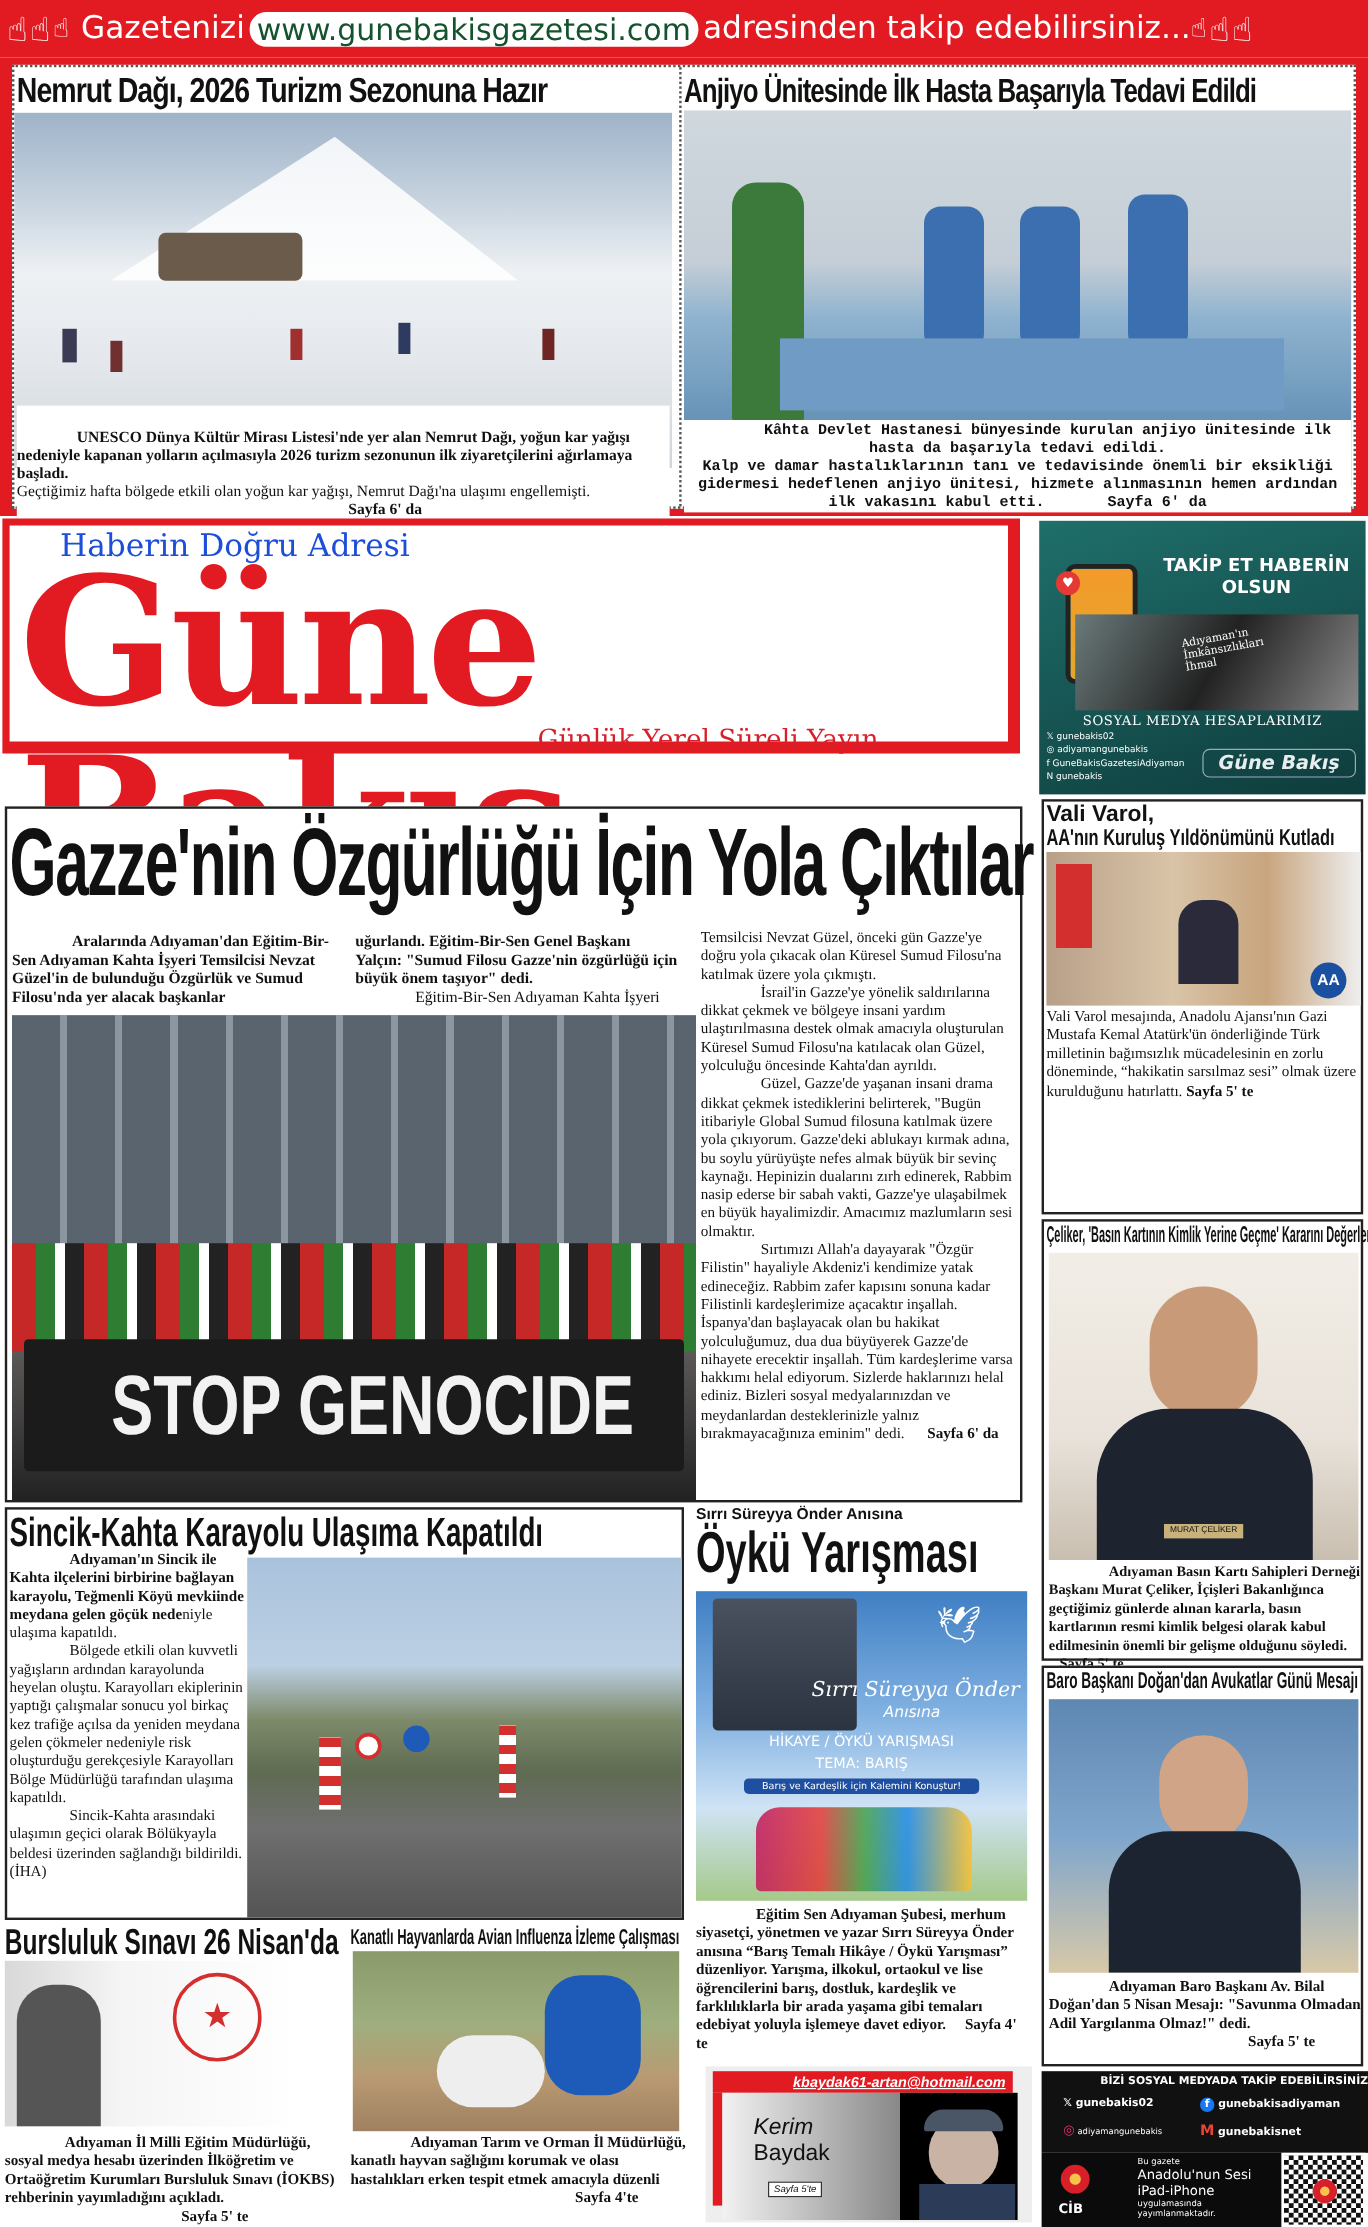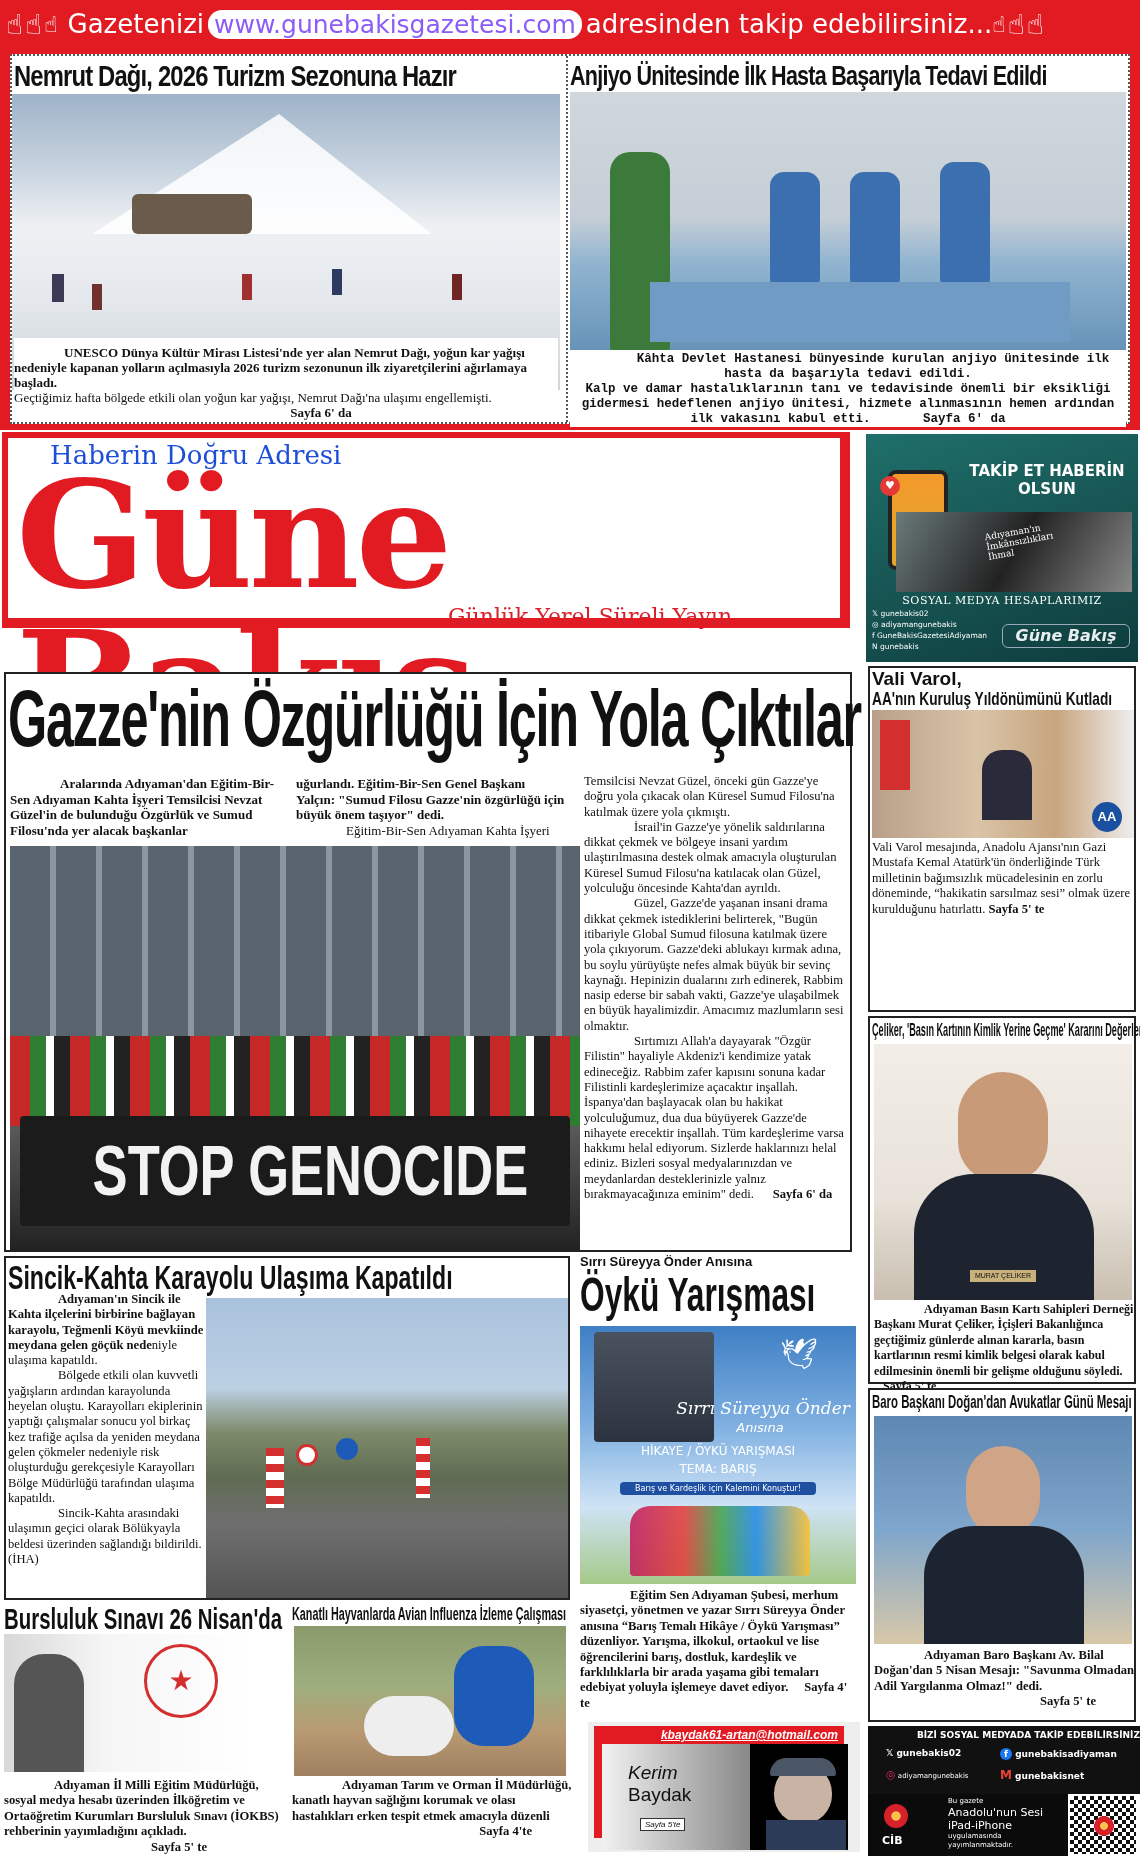--- a/index.html
+++ b/index.html
@@ -1,21 +1,21 @@
 <!DOCTYPE html>
 <html><head>
 <meta charset="utf-8">
 <style>
 *{box-sizing:border-box;margin:0;padding:0}
 body{width:1140px;height:1856px;background:#fff;position:relative;overflow:hidden;font-family:"Liberation Serif",serif;color:#111}
 .abs{position:absolute}
 
 #topbar{left:0;top:0;width:1140px;height:48px;background:#e21b23;display:flex;align-items:center;padding-left:6px;color:#fff;font-family:"DejaVu Sans",sans-serif;font-size:26px;white-space:nowrap}
 #topbar .hand{font-size:28px;margin-right:2px;color:#fff}
-#topbar .url{background:#fff;color:#8b5cf6;border-radius:14px;padding:0 6px;margin:0 4px;font-size:25px}
+#topbar .url{background:#fff;color:#14532d;border-radius:14px;padding:0 6px;margin:0 4px;font-size:25px}
 #topframe{left:0;top:48px;width:1140px;height:382px;background:#e21b23}
 #topinner{left:10px;top:54px;width:1120px;height:370px;background:#fff;border:2px dotted #555}
 .headline-cond{font-family:"Liberation Sans",sans-serif;font-weight:bold;transform-origin:left top;white-space:nowrap;letter-spacing:-1px}
 .photo{background:#888;overflow:hidden}
 .cap{font-family:"Liberation Serif",serif;font-size:12.5px;line-height:15px}
 .ind{display:inline-block;width:50px}
 
 #mast{left:2px;top:432px;width:848px;height:196px;background:#fff;border:6px solid #e21b23;border-right-width:10px;border-bottom-width:10px}
 #mast .sub1{position:absolute;left:42px;top:2px;font-size:26px;color:#1d4ed8;font-family:"DejaVu Serif",serif}
 #mast .big{position:absolute;left:8px;top:22px;font-family:"DejaVu Serif",serif;font-weight:bold;font-size:148px;color:#e21b23;letter-spacing:-4px;line-height:150px;transform:scaleX(1.03);transform-origin:left}
@@ -51,21 +51,21 @@
   <div class="abs headline-cond" style="left:2px;top:4px;font-size:29px;transform:scaleX(0.82);">Nemrut Dağı, 2026 Turizm Sezonuna Hazır</div>
   <div class="abs photo" style="left:0;top:38px;width:548px;height:296px;background:linear-gradient(180deg,#9fb3c9 0%,#c7d3df 25%,#eef1f4 45%,#e4e8ec 70%,#cfd5da 100%);">
     <div class="abs" style="left:80px;top:20px;width:340px;height:120px;background:#fff;clip-path:polygon(0 100%,55% 0,100% 100%);opacity:.85"></div>
     <div class="abs" style="left:120px;top:100px;width:120px;height:40px;background:#6b5b4a;border-radius:6px"></div>
     <div class="abs" style="left:40px;top:180px;width:12px;height:28px;background:#3b3b55"></div>
     <div class="abs" style="left:80px;top:190px;width:10px;height:26px;background:#703030"></div>
     <div class="abs" style="left:230px;top:180px;width:10px;height:26px;background:#a03030"></div>
     <div class="abs" style="left:320px;top:175px;width:10px;height:26px;background:#2f3a60"></div>
     <div class="abs" style="left:440px;top:180px;width:10px;height:26px;background:#702525"></div>
   </div>
-  <div class="abs cap" style="left:2px;top:282px;width:544px;background:#fff;padding-top:7px;">
+  <div class="abs cap" style="left:2px;top:282px;width:544px;background:#fff;padding-top:18px;">
     <div class="bold" style="font-size:13px"><span class="ind"></span><span>UNESCO Dünya Kültür Mirası Listesi'nde yer alan Nemrut Dağı, yoğun kar yağışı nedeniyle kapanan yolların açılmasıyla 2026 turizm sezonunun ilk ziyaretçilerini ağırlamaya başladı.</span></div>
     <div style="font-size:13px"><span>Geçtiğimiz hafta bölgede etkili olan yoğun kar yağışı, Nemrut Dağı'na ulaşımı engellemişti.</span></div>
     <div class="sayfa" style="text-align:center;font-size:13px;padding-left:70px"><span>Sayfa 6' da</span></div>
   </div>
 </div>
 
 <div class="abs" style="left:566px;top:56px;width:562px;height:366px;border-left:2px dotted #555;text-align:center;">
   <div class="abs headline-cond" style="left:2px;top:4px;font-size:28px;transform:scaleX(0.77);">Anjiyo Ünitesinde İlk Hasta Başarıyla Tedavi Edildi</div>
   <div class="abs photo" style="left:2px;top:36px;width:556px;height:314px;background:linear-gradient(180deg,#d0d8de 0%,#c5ced6 40%,#8fb3cf 55%,#4d7ea8 100%);">
     <div class="abs" style="left:40px;top:60px;width:60px;height:200px;background:#3b7a3b;border-radius:20px 20px 4px 4px"></div>

